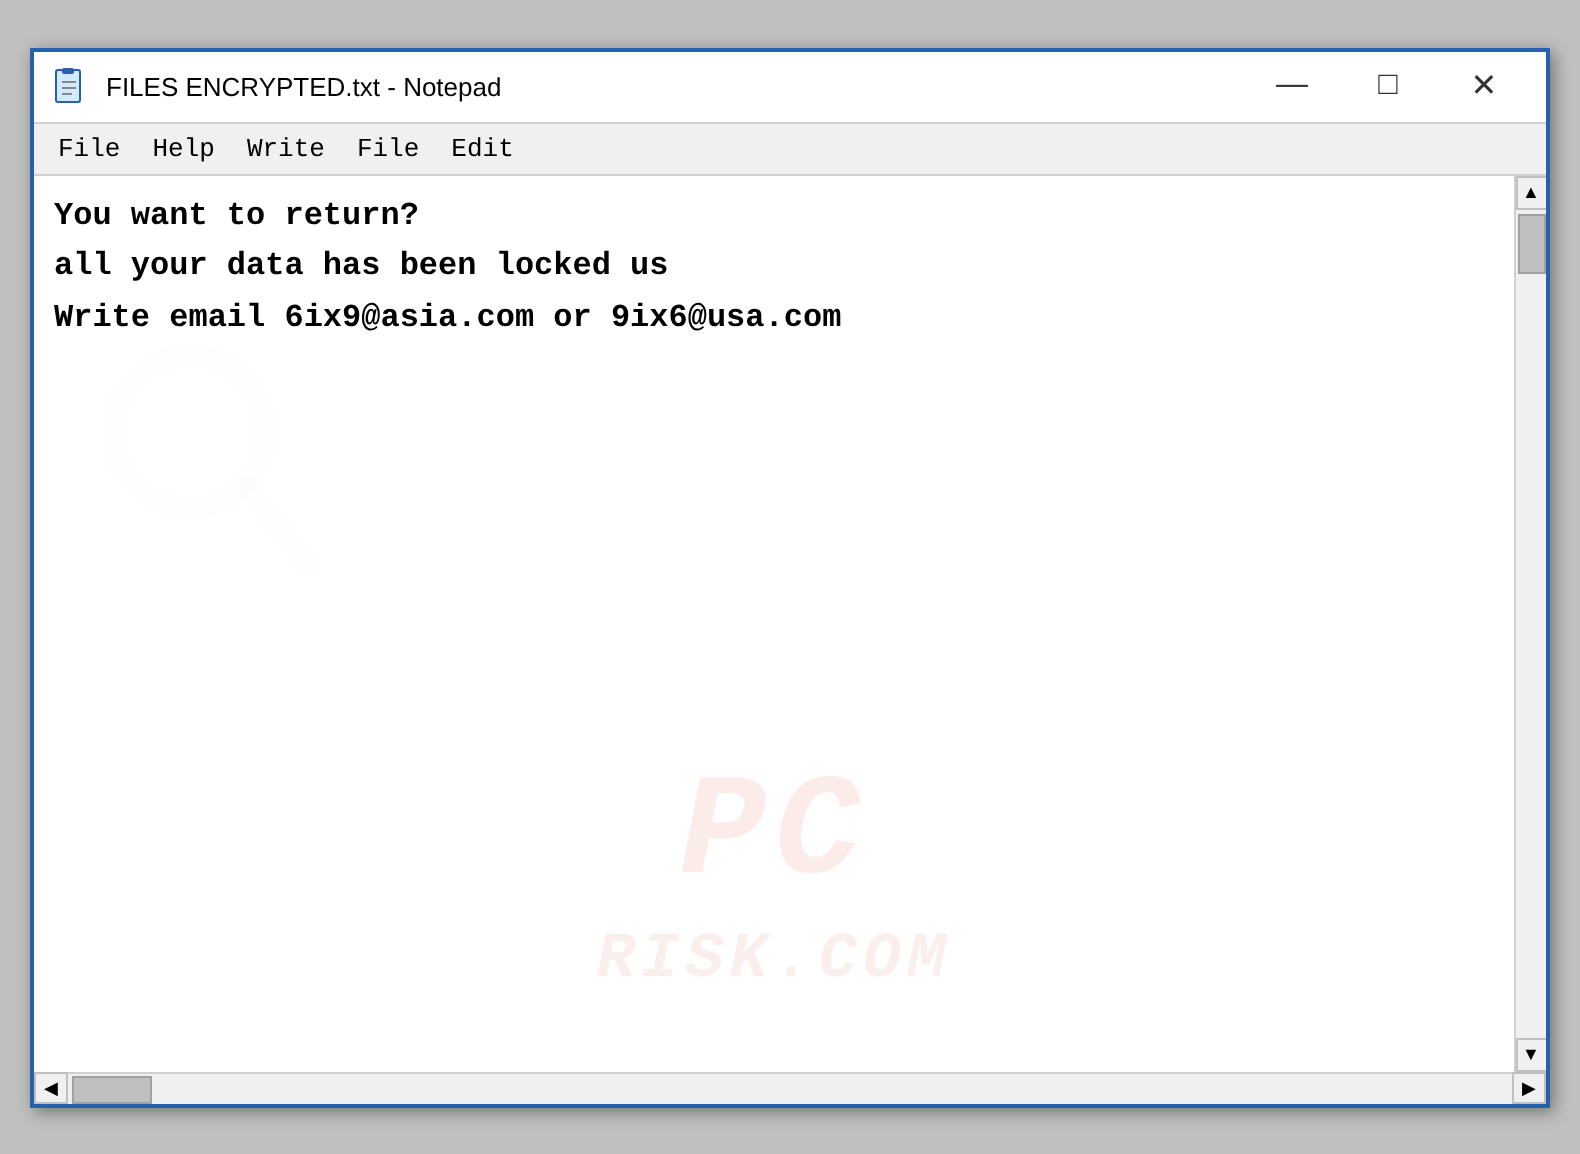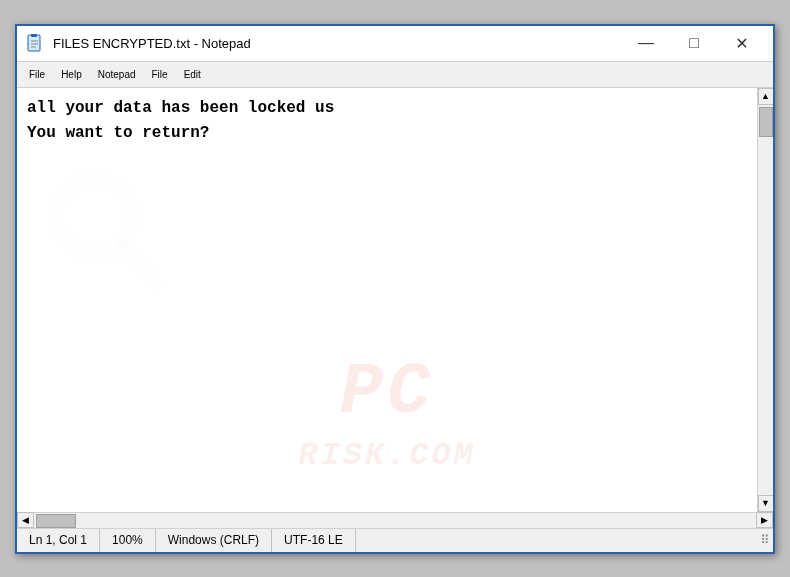--- a/index.html
+++ b/index.html
@@ -80,24 +80,25 @@
       height: 26px;
       display: flex;
       align-items: center;
       padding: 0 4px;
       background: #f0f0f0;
       border-bottom: 1px solid #d0d0d0;
     }
 
     .menu-item {
       padding: 2px 8px;
-      font-size: 10px;
+      font-size: 13px;
       cursor: pointer;
       color: #000;
       user-select: none;
+      font-family: Liberation Mono, monospace;
     }
 
     .editor-area {
       flex: 1;
       display: flex;
       overflow: hidden;
       background: #fff;
       position: relative;
     }
 
@@ -279,29 +280,30 @@
     <div class="title-bar-controls">
       <button class="title-btn">—</button>
       <button class="title-btn">□</button>
       <button class="title-btn close">✕</button>
     </div>
   </div>
 
   <div class="menu-bar">
     <span class="menu-item">File</span>
     <span class="menu-item">Help</span>
-    <span class="menu-item">Notepad</span>
+    <span class="menu-item">Write</span>
     <span class="menu-item">File</span>
     <span class="menu-item">Edit</span>
   </div>
 
   <div class="editor-area">
     <div class="text-content">
+      <div>You want to return?</div>
       <div>all your data has been locked us</div>
-      <div>You want to return?</div>
+      <div>Write email 6ix9@asia.com or 9ix6@usa.com</div>
 
       <div class="watermark">PC</div>
       <div class="watermark-sub">RISK.COM</div>
 
       <div class="search-watermark">
         <svg width="120" height="140" viewBox="0 0 120 140" fill="none" xmlns="http://www.w3.org/2000/svg">
           <circle cx="48" cy="48" r="38" stroke="#888" stroke-width="12" fill="none" opacity="0.15"></circle>
           <line x1="76" y1="76" x2="108" y2="115" stroke="#888" stroke-width="12" stroke-linecap="round" opacity="0.15"></line>
         </svg>
       </div>
@@ -317,21 +319,14 @@
   </div>
 
   <div class="bottom-scrollbar">
     <div class="scrollbar-arrow-h">◀</div>
     <div class="scrollbar-track-h">
       <div class="scrollbar-thumb-h"></div>
     </div>
     <div class="scrollbar-arrow-h">▶</div>
   </div>
 
-  <div class="status-bar">
-    <div class="status-segment">Ln 1, Col 1</div>
-    <div class="status-segment">100%</div>
-    <div class="status-segment">Windows (CRLF)</div>
-    <div class="status-segment">UTF-16 LE</div>
-    <div class="status-grip">⠿</div>
-  </div>
 
 </div>
 
 </body></html>

